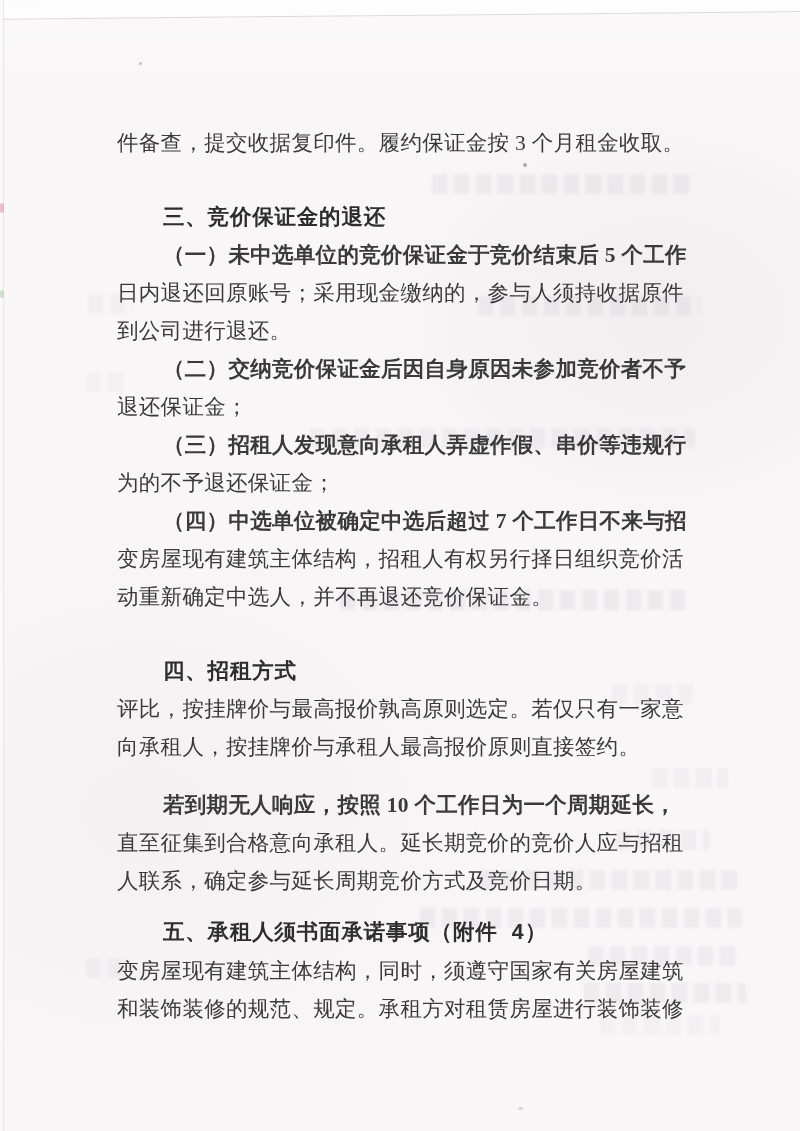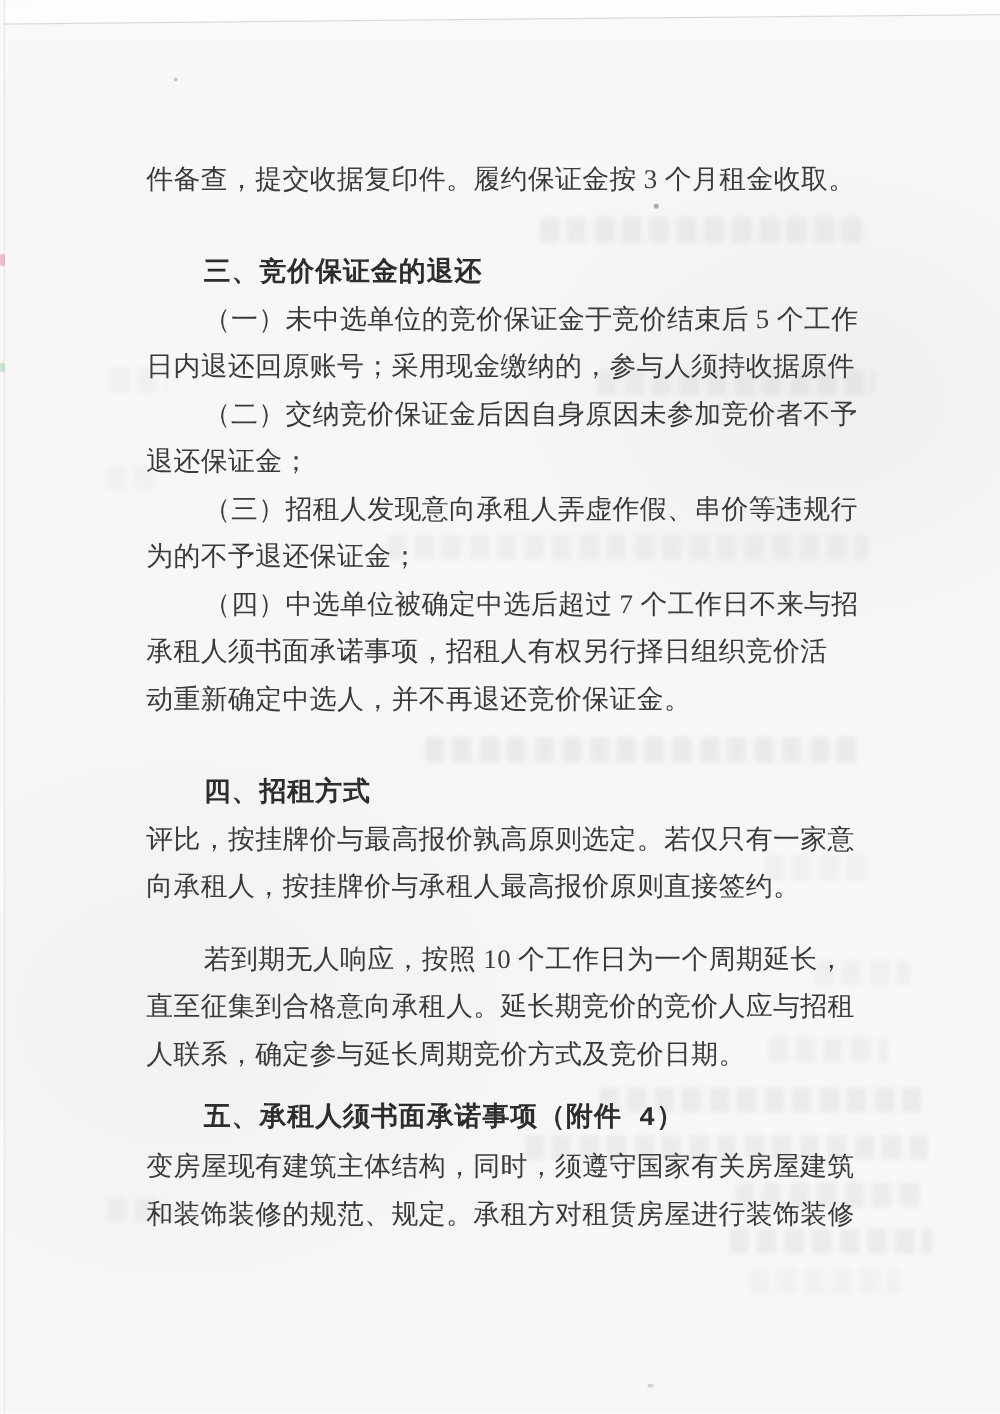--- a/index.html
+++ b/index.html
@@ -23,21 +23,21 @@
   .page-left-edge{
     position:absolute;left:0;top:0;width:3px;height:100%;
     background:#fbfafb;border-right:1px solid #e6e3e5;opacity:.8;
   }
   .doc{
     position:absolute;left:117px;top:124px;width:566px;
     font-size:21.5px;line-height:38px;color:#3a3a3a;
     letter-spacing:0.3px;
   }
   .line{white-space:nowrap;height:38px;overflow:visible;}
-  .indent{padding-left:46px;}
+  .indent{padding-left:46px;font-weight:bold;}
   .heading{font-weight:700;color:#2d2d2d;letter-spacing:0.8px;margin-top:36px;}
   .gap-xs{margin-top:6px;}
   .gap-sm{margin-top:20px;}
   .gap-lg{margin-top:14px;font-family:Liberation Mono, monospace;}
   .ghost{
     position:absolute;height:20px;border-radius:3px;
     background:repeating-linear-gradient(90deg,
       rgba(104,104,118,0.16) 0px, rgba(104,104,118,0.16) 15px,
       rgba(104,104,118,0.02) 15px, rgba(104,104,118,0.02) 22px);
     filter:blur(1.6px);
@@ -72,26 +72,27 @@
   <div class="speck" style="left:139px;top:62px;width:3px;height:3px;background:rgba(130,130,130,.45);"></div>
   <div class="speck" style="left:518px;top:1107px;width:5px;height:3px;background:rgba(150,150,150,.35);"></div>
   <div class="speck" style="left:0;top:203px;width:4px;height:10px;border-radius:2px;background:rgba(220,120,140,.45);"></div>
   <div class="speck" style="left:0;top:290px;width:4px;height:8px;border-radius:2px;background:rgba(150,200,150,.45);"></div>
 
   <div class="doc">
     <div class="line">件备查，提交收据复印件。履约保证金按 3 个月租金收取。</div>
     <div class="line indent heading">三、竞价保证金的退还</div>
     <div class="line indent">（一）未中选单位的竞价保证金于竞价结束后 5 个工作</div>
     <div class="line">日内退还回原账号；采用现金缴纳的，参与人须持收据原件</div>
+    <div class="line">到公司进行退还。</div>
     <div class="line indent">（二）交纳竞价保证金后因自身原因未参加竞价者不予</div>
     <div class="line">退还保证金；</div>
     <div class="line indent">（三）招租人发现意向承租人弄虚作假、串价等违规行</div>
     <div class="line">为的不予退还保证金；</div>
     <div class="line indent">（四）中选单位被确定中选后超过 7 个工作日不来与招</div>
-    <div class="line">承租人须书面承诺事项，招租人有权另行择日组织竞价活</div>
+    <div class="line">变房屋现有建筑主体结构，招租人有权另行择日组织竞价活</div>
     <div class="line">动重新确定中选人，并不再退还竞价保证金。</div>
     <div class="line indent heading">四、招租方式</div>
     <div class="line">评比，按挂牌价与最高报价孰高原则选定。若仅只有一家意</div>
     <div class="line">向承租人，按挂牌价与承租人最高报价原则直接签约。</div>
     <div class="line indent gap-sm">若到期无人响应，按照 10 个工作日为一个周期延长，</div>
     <div class="line">直至征集到合格意向承租人。延长期竞价的竞价人应与招租</div>
     <div class="line">人联系，确定参与延长周期竞价方式及竞价日期。</div>
     <div class="line indent heading gap-lg">五、承租人须书面承诺事项（附件 4）</div>
     <div class="line">变房屋现有建筑主体结构，同时，须遵守国家有关房屋建筑</div>
     <div class="line">和装饰装修的规范、规定。承租方对租赁房屋进行装饰装修</div>

